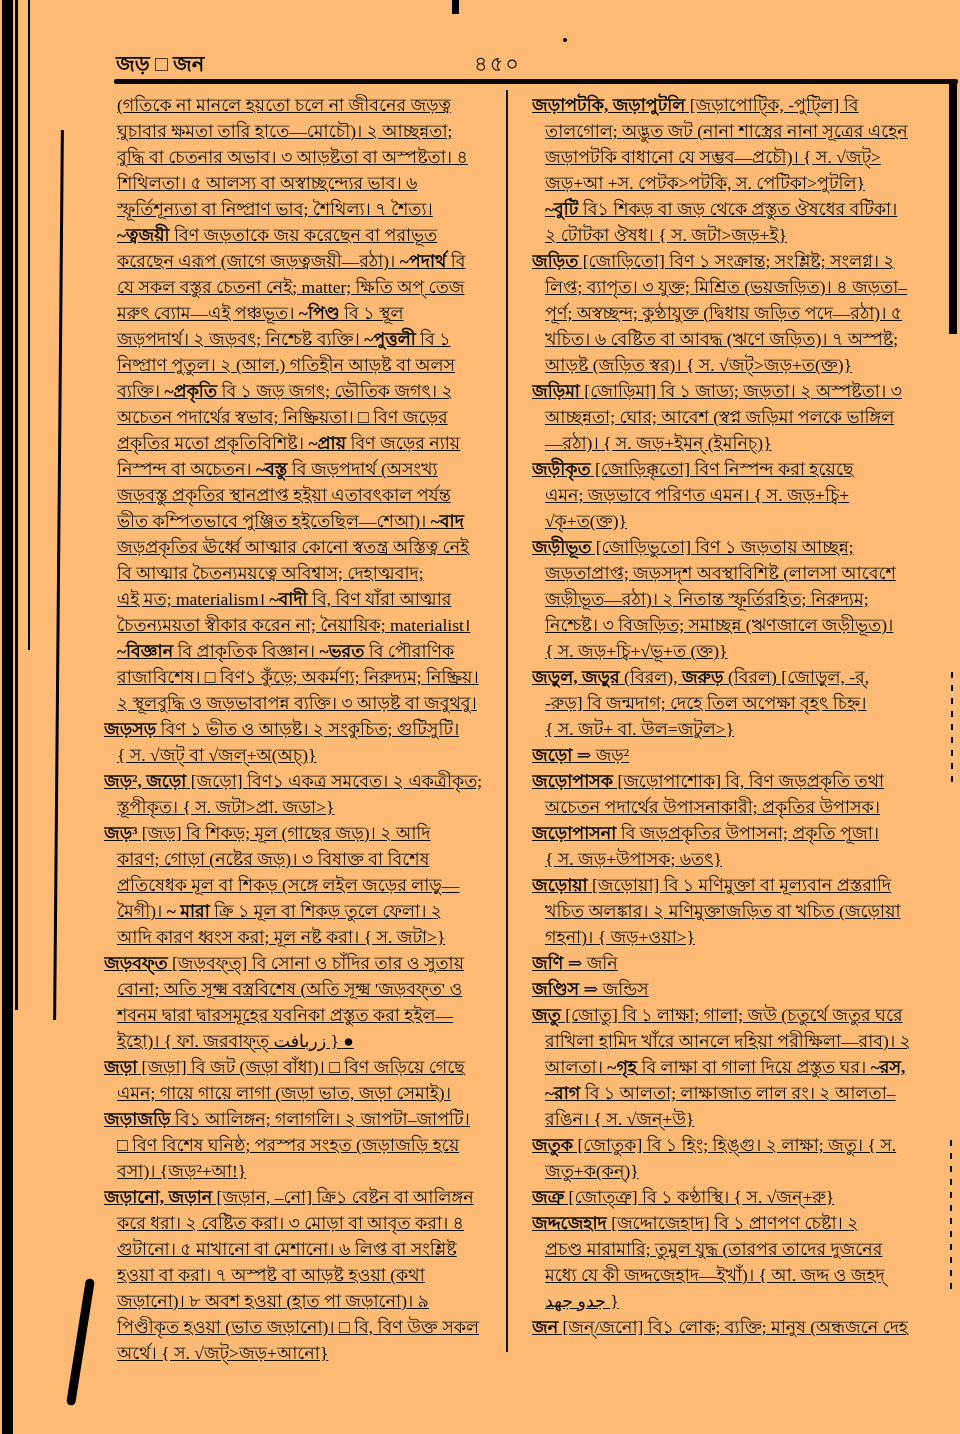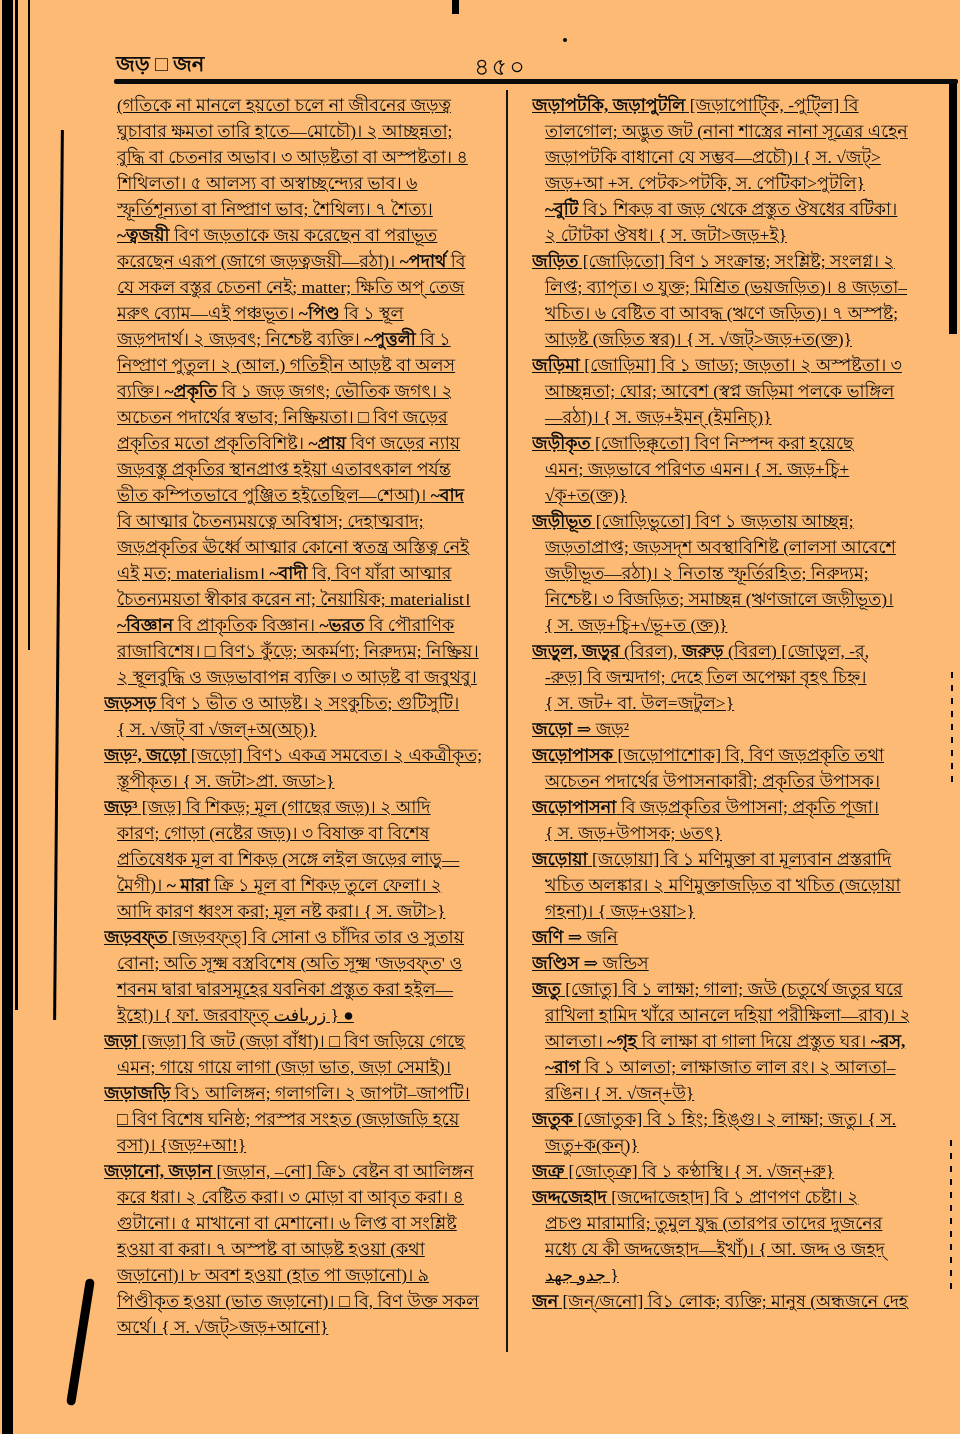--- a/index.html
+++ b/index.html
@@ -4,21 +4,21 @@
 <style>
   * { margin:0; padding:0; box-sizing:border-box; }
   html,body { width:960px; height:1434px; }
   body { background:#ffffff; }
   .page {
     position:relative; width:960px; height:1434px; background:#fdba74;
     font-family:"Liberation Serif","DejaVu Serif",serif;
     color:#0d0d0d; overflow:hidden;
   }
   .guide { position:absolute; left:116px; top:48px; font-weight:bold; font-size:21px; }
-  .pagenum { position:absolute; left:474px; top:48px; font-size:24px; letter-spacing:2px; }
+  .pagenum { position:absolute; left:474px; top:48px; font-size:21px; letter-spacing:2px; }
   .rule { position:absolute; left:114px; top:79px; width:844px; height:5px; background:#0a0a0a; border-radius:2px; }
   .divider { position:absolute; left:506px; top:90px; width:2px; height:1262px; background:#151515; }
   .col { position:absolute; top:92px; font-size:17.5px; line-height:26px; white-space:nowrap; overflow:hidden;text-decoration:underline; }
   .col-left  { left:104px; width:400px; height:1286px; }
   .col-right { left:532px; width:426px; height:1286px; }
   .ln { padding-left:13px; }
   .ln.entry { padding-left:0; }
   .b { font-weight:bold; }
   .art { position:absolute; background:#000; }
   .art.dash { background:repeating-linear-gradient(to bottom,#000 0 6px,transparent 6px 13px); }
@@ -52,24 +52,25 @@
       <div class="ln">স্ফূর্তিশূন্যতা বা নিষ্প্রাণ ভাব; শৈথিল্য। ৭ শৈত্য।</div>
       <div class="ln"><span class="b">~ত্বজয়ী</span> বিণ জড়তাকে জয় করেছেন বা পরাভূত</div>
       <div class="ln">করেছেন এরূপ (জাগে জড়ত্বজয়ী—রঠা)। <span class="b">~পদার্থ</span> বি</div>
       <div class="ln">যে সকল বস্তুর চেতনা নেই; matter; ক্ষিতি অপ্ তেজ</div>
       <div class="ln">মরুৎ ব্যোম—এই পঞ্চভূত। <span class="b">~পিণ্ড</span> বি ১ স্থূল</div>
       <div class="ln">জড়পদার্থ। ২ জড়বৎ; নিশ্চেষ্ট ব্যক্তি। <span class="b">~পুত্তলী</span> বি ১</div>
       <div class="ln">নিষ্প্রাণ পুতুল। ২ (আল.) গতিহীন আড়ষ্ট বা অলস</div>
       <div class="ln">ব্যক্তি। <span class="b">~প্রকৃতি</span> বি ১ জড় জগৎ; ভৌতিক জগৎ। ২</div>
       <div class="ln">অচেতন পদার্থের স্বভাব; নিষ্ক্রিয়তা। □ বিণ জড়ের</div>
       <div class="ln">প্রকৃতির মতো প্রকৃতিবিশিষ্ট। <span class="b">~প্রায়</span> বিণ জড়ের ন্যায়</div>
+      <div class="ln">নিস্পন্দ বা অচেতন। <span class="b">~বস্তু</span> বি জড়পদার্থ (অসংখ্য</div>
       <div class="ln">জড়বস্তু প্রকৃতির স্থানপ্রাপ্ত হইয়া এতাবৎকাল পর্যন্ত</div>
       <div class="ln">ভীত কম্পিতভাবে পুঞ্জিত হইতেছিল—শেআ)। <span class="b">~বাদ</span></div>
+      <div class="ln">জড়প্রকৃতির ঊর্ধ্বে আত্মার কোনো স্বতন্ত্র অস্তিত্ব নেই</div>
       <div class="ln">বি আত্মার চৈতন্যময়ত্বে অবিশ্বাস; দেহাত্মবাদ;</div>
-      <div class="ln">জড়প্রকৃতির ঊর্ধ্বে আত্মার কোনো স্বতন্ত্র অস্তিত্ব নেই</div>
       <div class="ln">এই মত; materialism। <span class="b">~বাদী</span> বি, বিণ যাঁরা আত্মার</div>
       <div class="ln">চৈতন্যময়তা স্বীকার করেন না; নৈয়ায়িক; materialist।</div>
       <div class="ln"><span class="b">~বিজ্ঞান</span> বি প্রাকৃতিক বিজ্ঞান। <span class="b">~ভরত</span> বি পৌরাণিক</div>
       <div class="ln">রাজাবিশেষ। □ বিণ১ কুঁড়ে; অকর্মণ্য; নিরুদ্যম; নিষ্ক্রিয়।</div>
       <div class="ln">২ স্থূলবুদ্ধি ও জড়ভাবাপন্ন ব্যক্তি। ৩ আড়ষ্ট বা জবুথবু।</div>
       <div class="ln entry"><span class="b">জড়সড়</span> বিণ ১ ভীত ও আড়ষ্ট। ২ সংকুচিত; গুটিসুটি।</div>
       <div class="ln">{ স. √জট্ বা √জল্+অ(অচ্)}</div>
       <div class="ln entry"><span class="b">জড়², জড়ো</span> [জড়ো] বিণ১ একত্র সমবেত। ২ একত্রীকৃত;</div>
       <div class="ln">স্তূপীকৃত। { স. জটা&gt;প্রা. জডা&gt;}</div>
       <div class="ln entry"><span class="b">জড়³</span> [জড়] বি শিকড়; মূল (গাছের জড়)। ২ আদি</div>
@@ -97,20 +98,21 @@
   <div class="divider"></div>
   <div class="col col-right">
       <div class="ln entry"><span class="b">জড়াপটকি, জড়াপুটলি</span> [জড়াপোট্কি, -পুট্লি] বি</div>
       <div class="ln">তালগোল; অদ্ভুত জট (নানা শাস্ত্রের নানা সূত্রের এহেন</div>
       <div class="ln">জড়াপটকি বাধানো যে সম্ভব—প্রচৌ)। { স. √জট্&gt;</div>
       <div class="ln">জড়+আ +স. পেটক&gt;পটকি, স. পেটিকা&gt;পুটলি}</div>
       <div class="ln"><span class="b">~বুটি</span> বি১ শিকড় বা জড় থেকে প্রস্তুত ঔষধের বটিকা।</div>
       <div class="ln">২ টোটকা ঔষধ। { স. জটা&gt;জড়+ই}</div>
       <div class="ln entry"><span class="b">জড়িত</span> [জোড়িতো] বিণ ১ সংক্রান্ত; সংশ্লিষ্ট; সংলগ্ন। ২</div>
       <div class="ln">লিপ্ত; ব্যাপৃত। ৩ যুক্ত; মিশ্রিত (ভয়জড়িত)। ৪ জড়তা–</div>
+      <div class="ln">পূর্ণ; অস্বচ্ছন্দ; কুণ্ঠাযুক্ত (দ্বিধায় জড়িত পদে—রঠা)। ৫</div>
       <div class="ln">খচিত। ৬ বেষ্টিত বা আবদ্ধ (ঋণে জড়িত)। ৭ অস্পষ্ট;</div>
       <div class="ln">আড়ষ্ট (জড়িত স্বর)। { স. √জট্&gt;জড়+ত(ক্ত)}</div>
       <div class="ln entry"><span class="b">জড়িমা</span> [জোড়িমা] বি ১ জাড্য; জড়তা। ২ অস্পষ্টতা। ৩</div>
       <div class="ln">আচ্ছন্নতা; ঘোর; আবেশ (স্বপ্ন জড়িমা পলকে ভাঙ্গিল</div>
       <div class="ln">—রঠা)। { স. জড়+ইমন্ (ইমনিচ্)}</div>
       <div class="ln entry"><span class="b">জড়ীকৃত</span> [জোড়িক্কৃতো] বিণ নিস্পন্দ করা হয়েছে</div>
       <div class="ln">এমন; জড়ভাবে পরিণত এমন। { স. জড়+চ্বি+</div>
       <div class="ln">√কৃ+ত(ক্ত)}</div>
       <div class="ln entry"><span class="b">জড়ীভূত</span> [জোড়িভুতো] বিণ ১ জড়তায় আচ্ছন্ন;</div>
       <div class="ln">জড়তাপ্রাপ্ত; জড়সদৃশ অবস্থাবিশিষ্ট (লালসা আবেশে</div>

